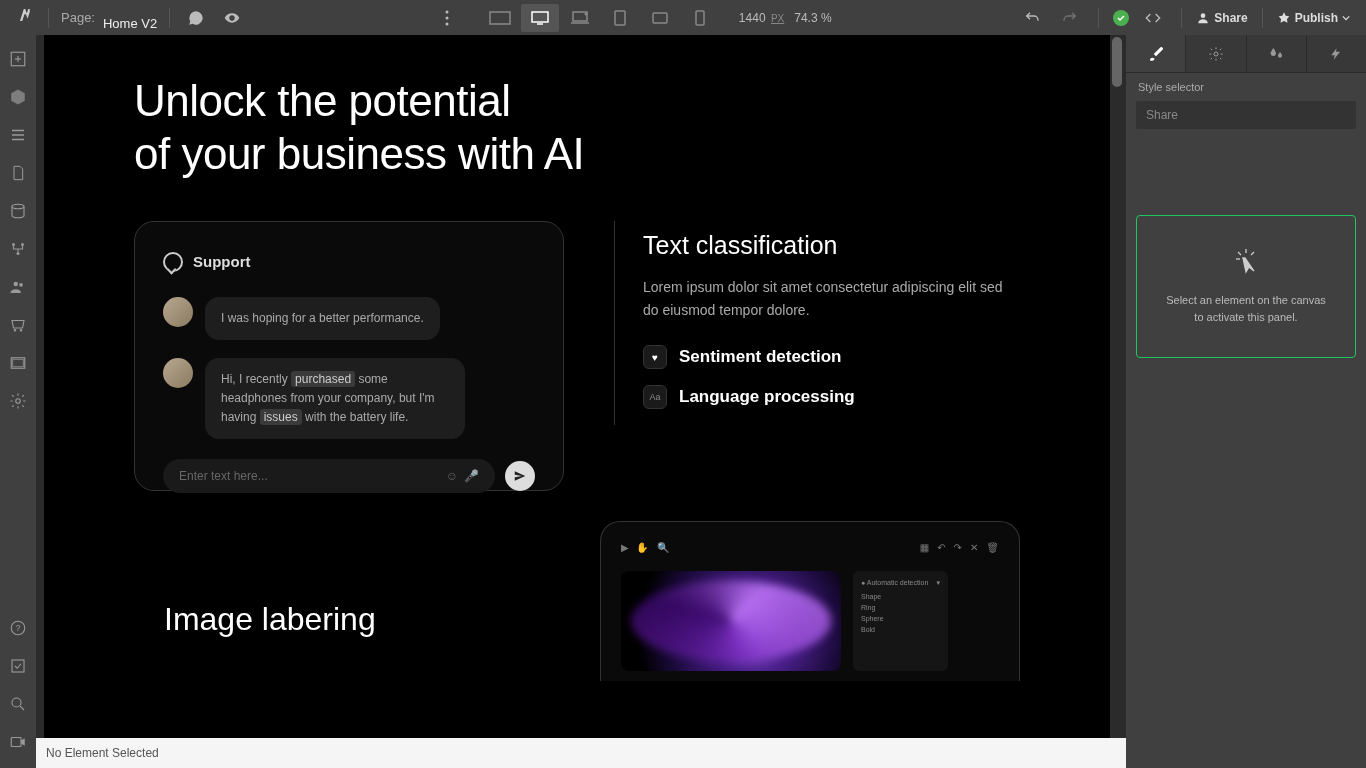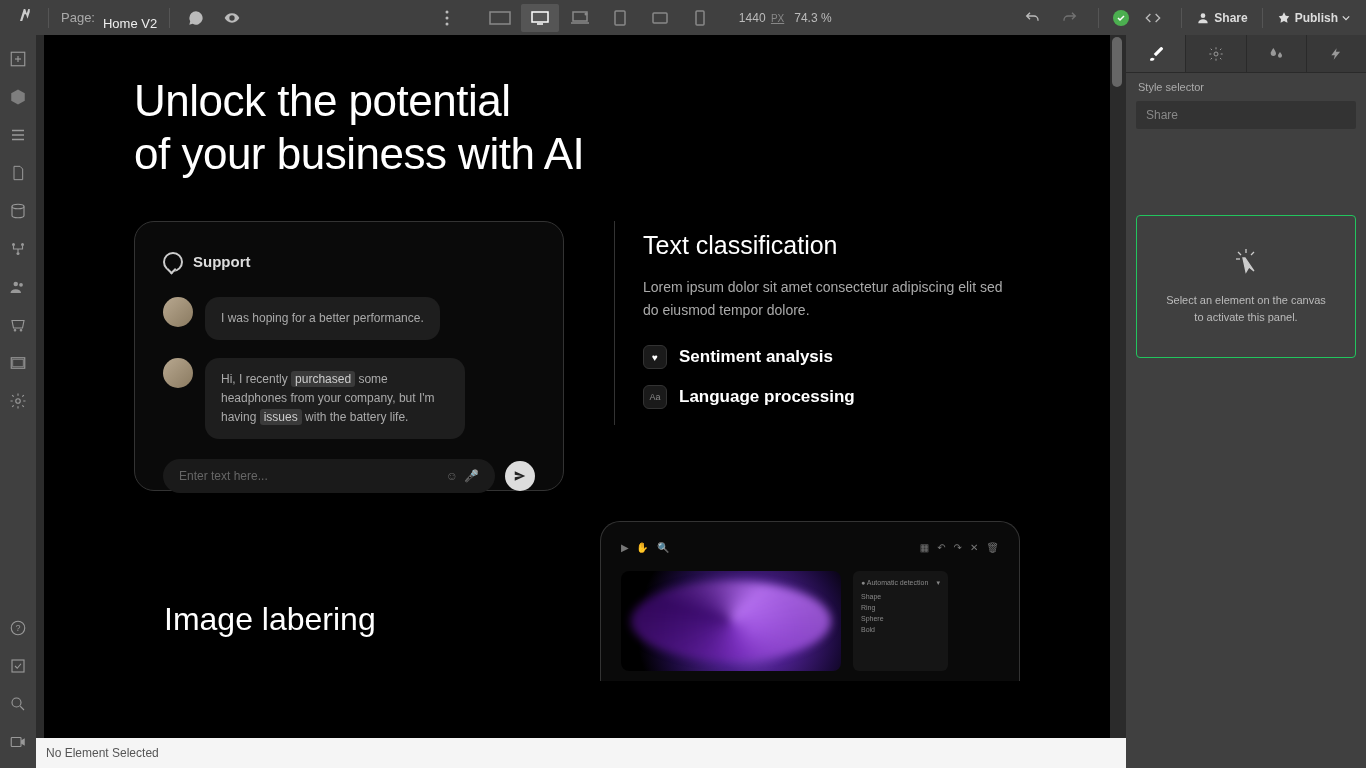--- a/index.html
+++ b/index.html
@@ -345,21 +345,21 @@
                     </svg>
                 </div>
               </div>
             </div>
 
             <div class="text-block">
               <h3>Text classification</h3>
               <p class="desc">Lorem ipsum dolor sit amet consectetur adipiscing elit sed do eiusmod tempor dolore.</p>
               <div class="feature-item">
                 <div class="feature-icon">♥</div>
-                <span class="feature-label">Sentiment analysis</span>
+                <span class="feature-label">Sentiment detection</span>
               </div>
               <div class="feature-item">
                 <div class="feature-icon" style="color:#888;font-size:9px">Aa</div>
                 <span class="feature-label">Language processing</span>
               </div>
             </div>
           </div>
 
           <div class="section-row2">
             <div class="text-left">

